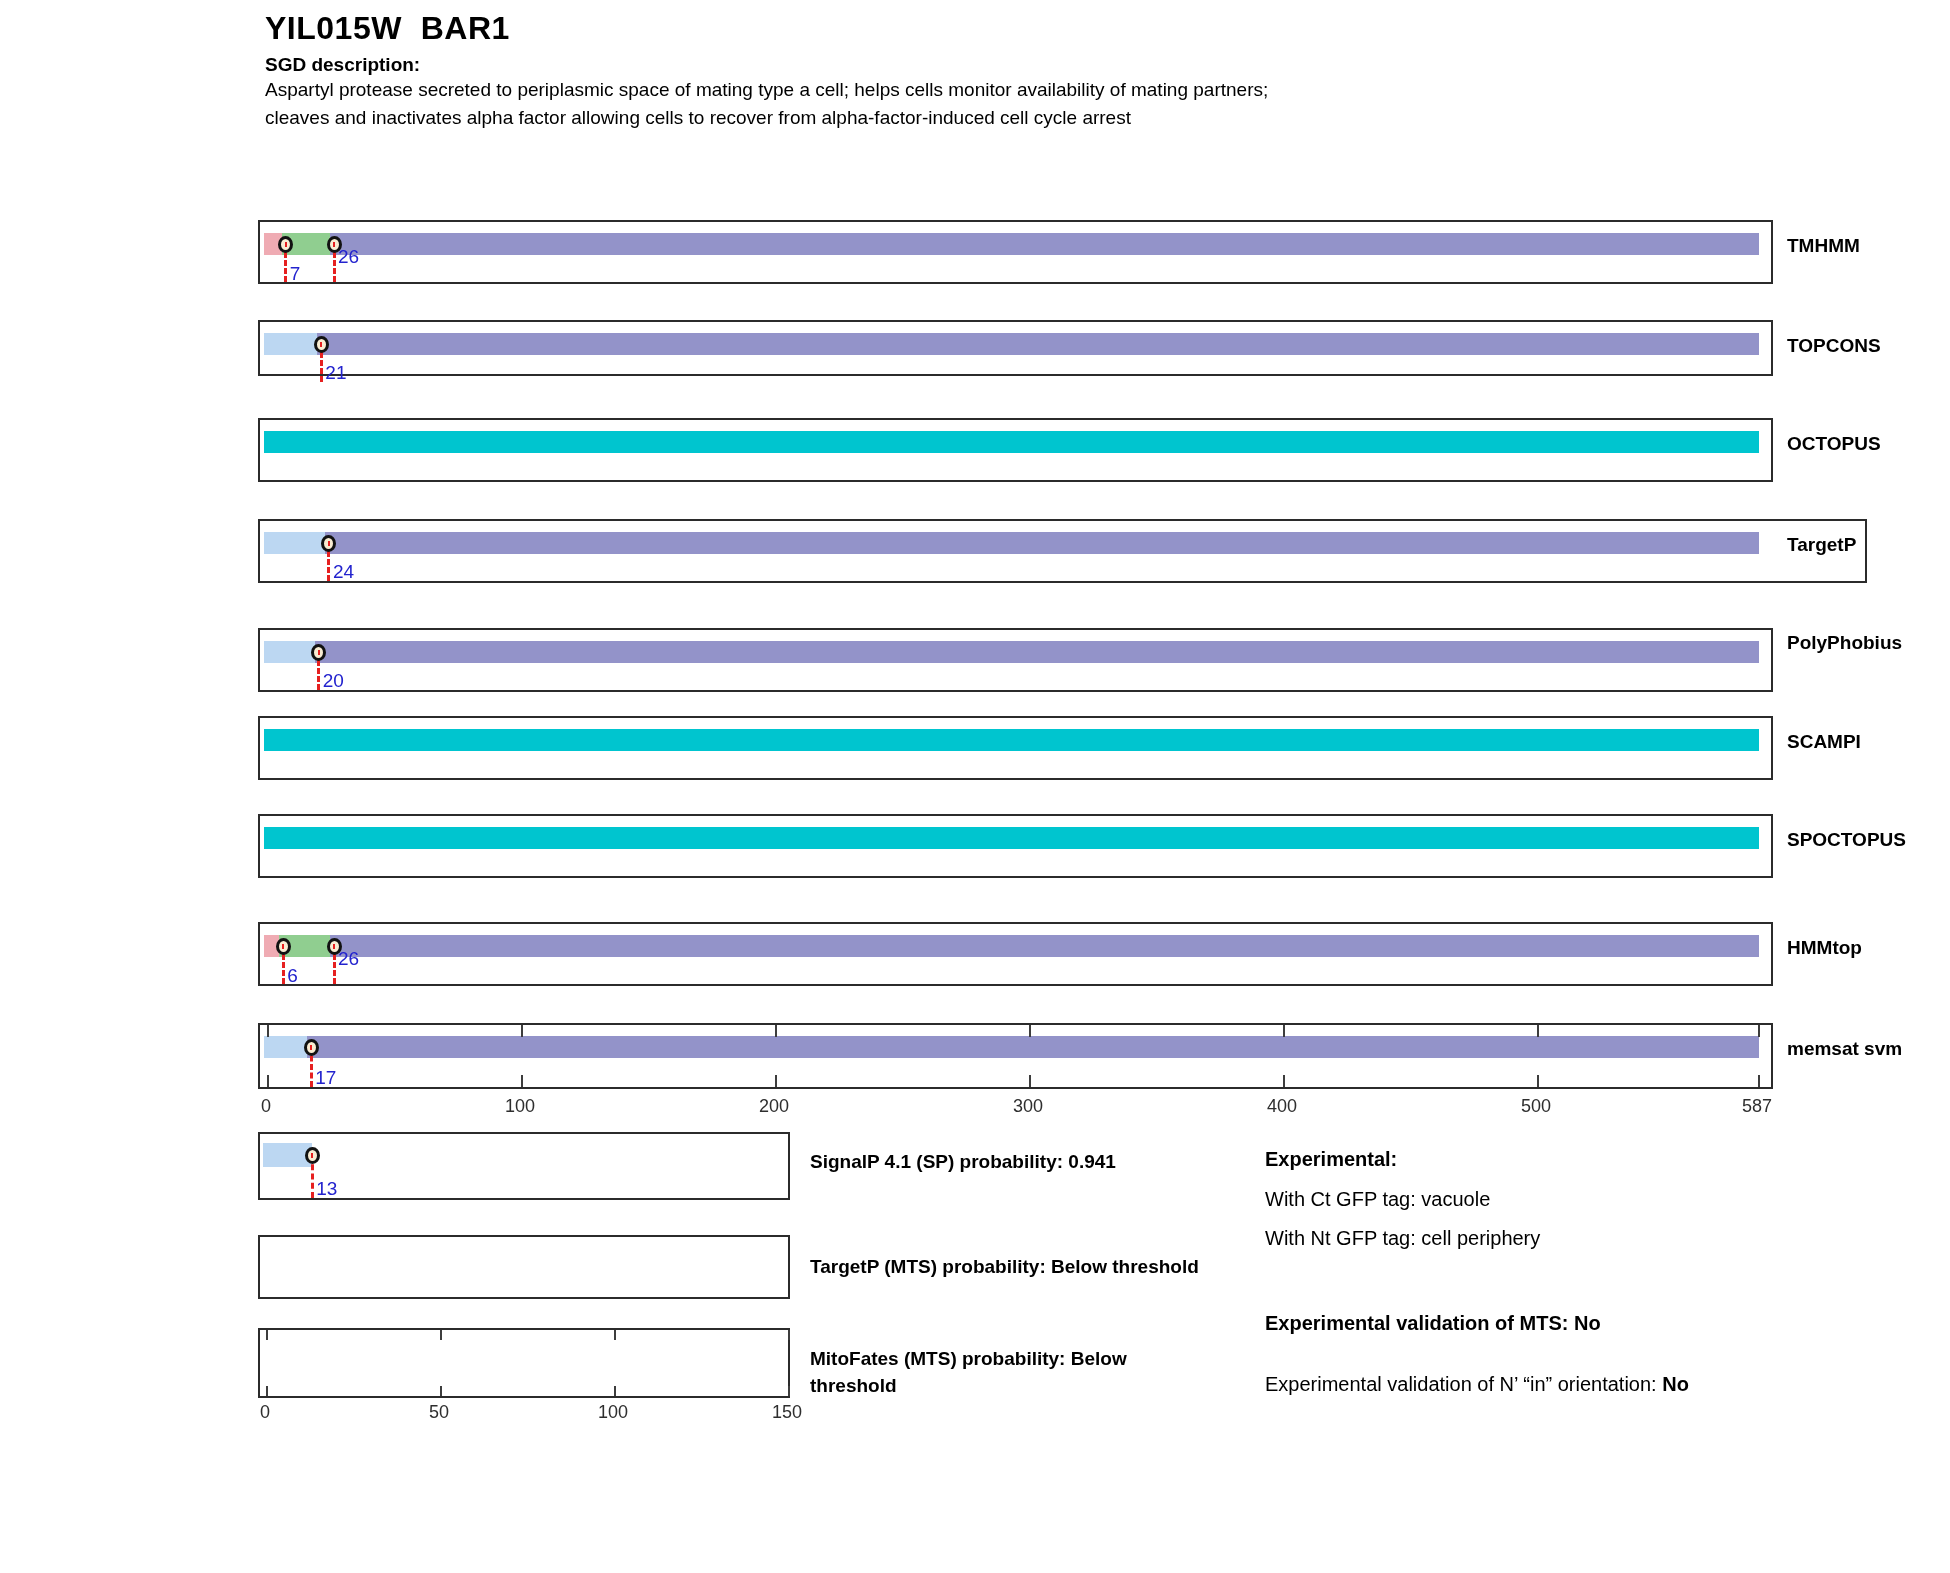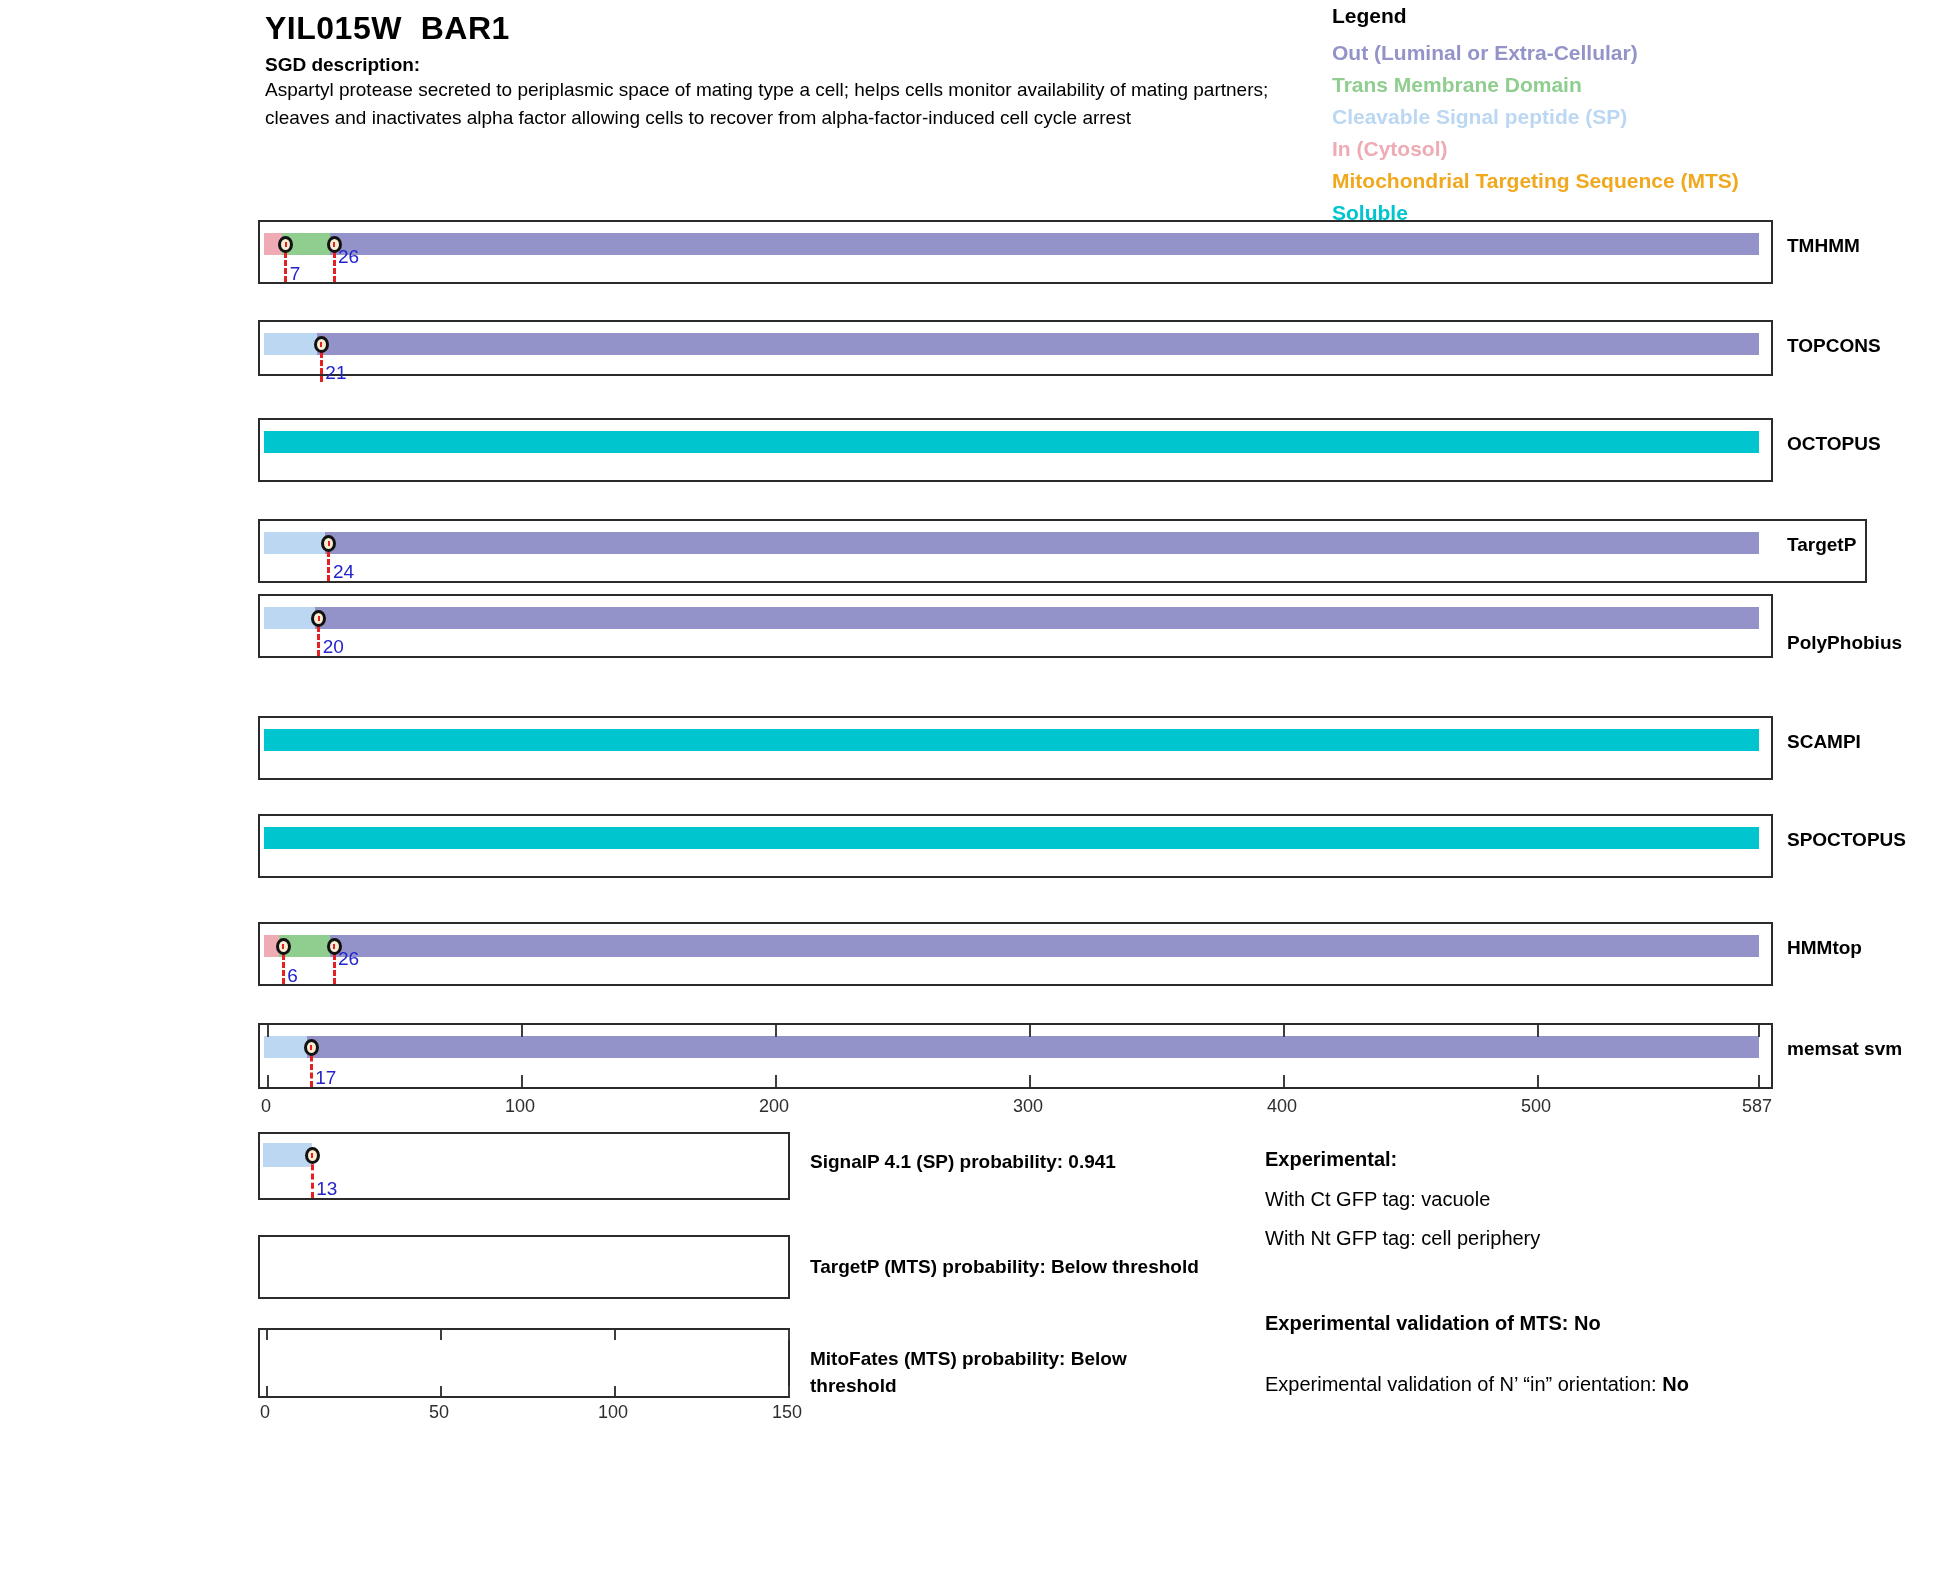--- a/index.html
+++ b/index.html
@@ -28,31 +28,20 @@
   .info-title { font-weight:bold; }
 </style>
 </head>
 <body>
 
 <div class="canvas">
   <div class="page-title">YIL015W  BAR1</div>
   <div class="sgd-label">SGD description:</div>
   <div class="sgd-desc">Aspartyl protease secreted to periplasmic space of mating type a cell; helps cells monitor availability of mating partners; cleaves and inactivates alpha factor allowing cells to recover from alpha-factor-induced cell cycle arrest</div>
 
-  <div class="legend">
-    <div class="legend-title">Legend</div>
-    <div id="legend-items">
-        <div class="legend-item" style="color: rgb(147, 147, 201);">Out (Luminal or Extra-Cellular)</div>
-        <div class="legend-item" style="color: rgb(144, 206, 144);">Trans Membrane Domain</div>
-        <div class="legend-item" style="color: rgb(188, 215, 242);">Cleavable Signal peptide (SP)</div>
-        <div class="legend-item" style="color: rgb(239, 171, 179);">In (Cytosol)</div>
-        <div class="legend-item" style="color: rgb(240, 168, 30);">Mitochondrial Targeting Sequence (MTS)</div>
-        <div class="legend-item" style="color: rgb(0, 197, 207);">Soluble</div>
-      </div>
-  </div>
 
   <div id="tracks">
       <div class="track-box" style="left: 258px; top: 220px; width: 1515px; height: 64px;">
         <div class="seg" style="left: 4px; width: 21.78px; background: rgb(239, 171, 179);"></div>
         <div class="seg" style="left: 21.78px; width: 52.26px; background: rgb(144, 206, 144);"></div>
         <div class="seg" style="left: 70.04px; width: 1428.94px; background: rgb(147, 147, 201);"></div>
         <div class="marker-line" style="left: 24.28px; top: 22px; height: 38px;"></div>
         <div class="marker-circle" style="left: 18.28px; top: 13.5px;">
           <div class="marker-dash"></div>
         </div>
@@ -81,21 +70,21 @@
       <div class="track-box" style="left: 258px; top: 519px; width: 1609px; height: 64px;">
         <div class="seg" style="left: 4px; width: 64.96px; background: rgb(188, 215, 242);"></div>
         <div class="seg" style="left: 64.96px; width: 1434.02px; background: rgb(147, 147, 201);"></div>
         <div class="marker-line" style="left: 67.46px; top: 22px; height: 38px;"></div>
         <div class="marker-circle" style="left: 61.46px; top: 13.5px;">
           <div class="marker-dash"></div>
         </div>
         <div class="pos-label" style="left: 72.96px; top: 40px;">24</div>
       </div>
       <div class="track-label" style="left: 1787px; top: 534px;">TargetP</div>
-      <div class="track-box" style="left: 258px; top: 594px; width: 1515px; height: 64px;">
+      <div class="track-box" style="left: 258px; top: 628px; width: 1515px; height: 64px;">
         <div class="seg" style="left: 4px; width: 54.8px; background: rgb(188, 215, 242);"></div>
         <div class="seg" style="left: 54.8px; width: 1444.18px; background: rgb(147, 147, 201);"></div>
         <div class="marker-line" style="left: 57.3px; top: 22px; height: 38px;"></div>
         <div class="marker-circle" style="left: 51.3px; top: 13.5px;">
           <div class="marker-dash"></div>
         </div>
         <div class="pos-label" style="left: 62.8px; top: 40px;">20</div>
       </div>
       <div class="track-label" style="left: 1787px; top: 632px;">PolyPhobius</div>
       <div class="track-box" style="left: 258px; top: 716px; width: 1515px; height: 64px;">

